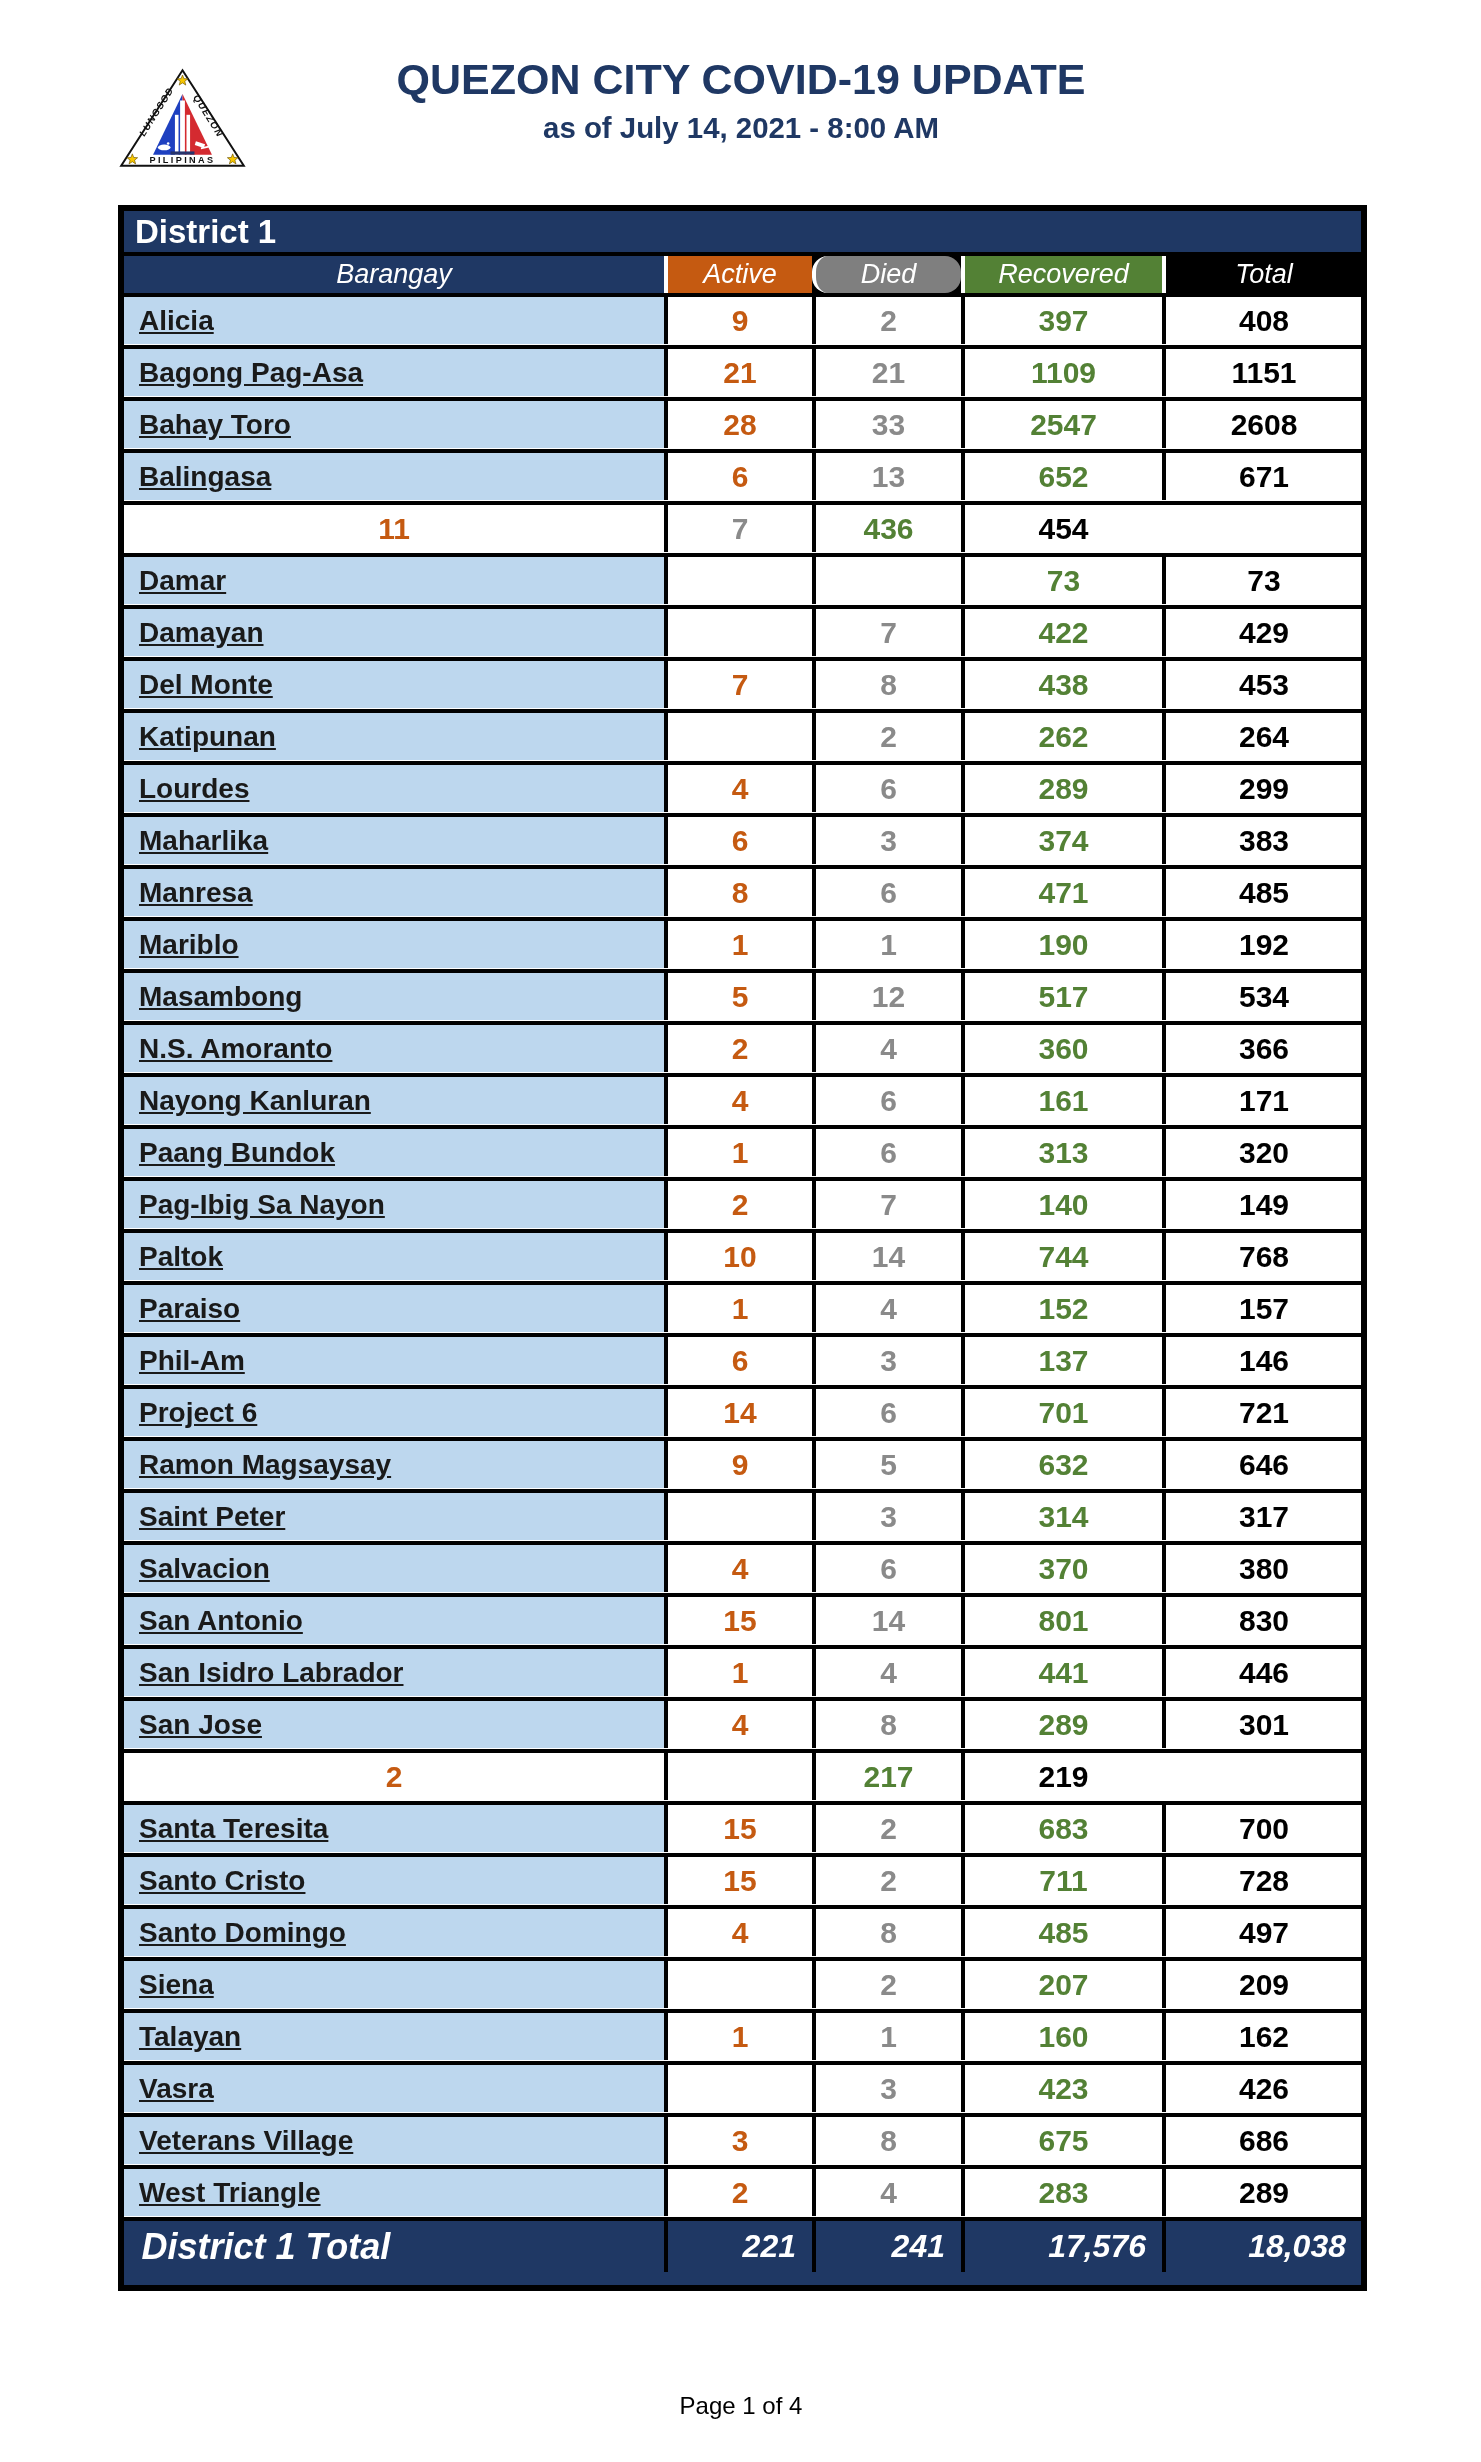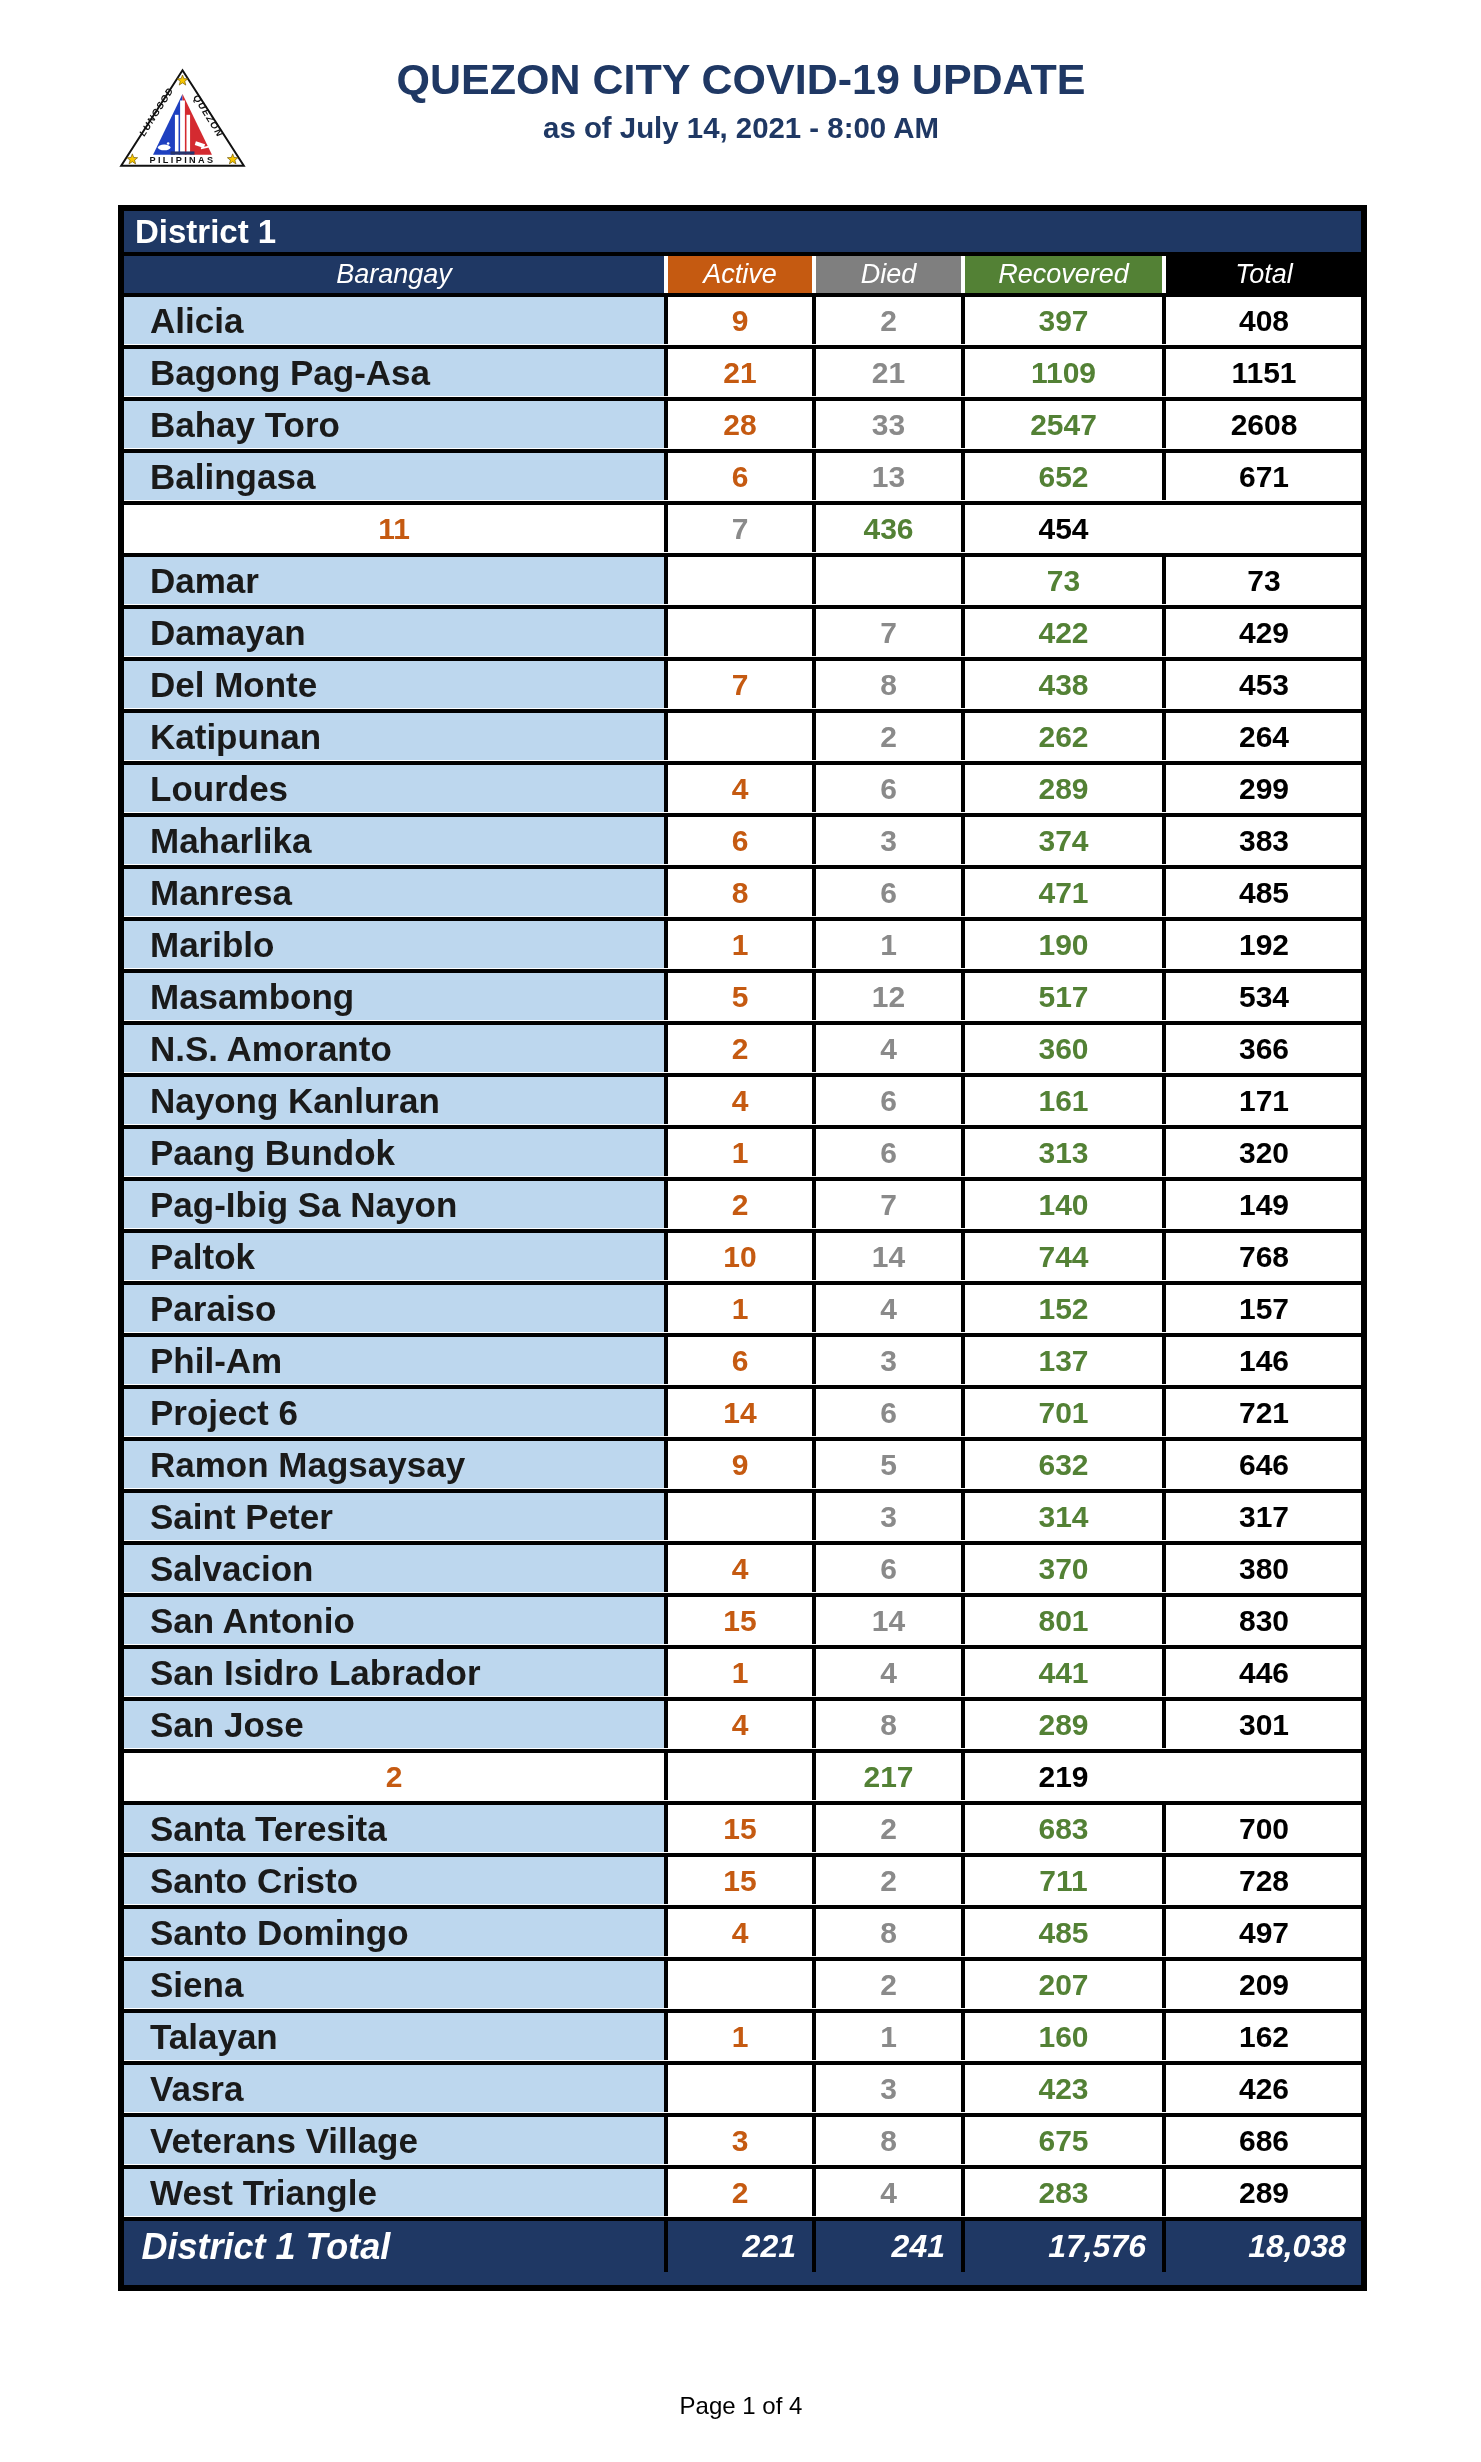--- a/index.html
+++ b/index.html
@@ -47,36 +47,36 @@
   .hdr{height:41px;border-bottom:4.8px solid #000;}
   .hdr .cell{
     box-sizing:border-box;
     height:37px;line-height:37px;
     text-align:center;
     color:#fff;font-size:27px;font-weight:normal;font-style:italic;
   }
   .hdr .cell + .cell{border-left:4px solid #fff;}
   .hdr .c-bgy{background:var(--navy);}
   .hdr .c-act{background:var(--orange);}
-  .hdr .c-did{background:var(--gray);}
+  .hdr .c-did{background:var(--gray);border-radius:16px;}
   .hdr .c-rec{background:var(--green);}
   .hdr .c-tot{background:#000;}
   .row{height:52px;border-bottom:4.8px solid #000;background:#fff;}
   .row .cell{
     box-sizing:border-box;
     height:47px;line-height:47px;
     font-weight:bold;font-size:30px;
     text-align:center;
     overflow:hidden;white-space:nowrap;
   }
   .row .cell + .cell{border-left:4.8px solid #000;}
   .row .c-bgy{
     background:var(--lightblue);
-    text-align:left;padding-left:26px;
-    color:#1a1a1a;font-size:35px;
+    text-align:left;padding-left:15px;
+    color:#1a1a1a;font-size:28px;text-decoration:underline;
   }
   .row .c-act{color:var(--orange);}
   .row .c-did{color:var(--graynum);}
   .row .c-rec{color:var(--green);}
   .row .c-tot{color:#000;}
   .total{height:64px;background:var(--navy);}
   .total .cell{
     box-sizing:border-box;
     height:51px;line-height:51px;
     color:#fff;font-weight:bold;font-style:italic;

